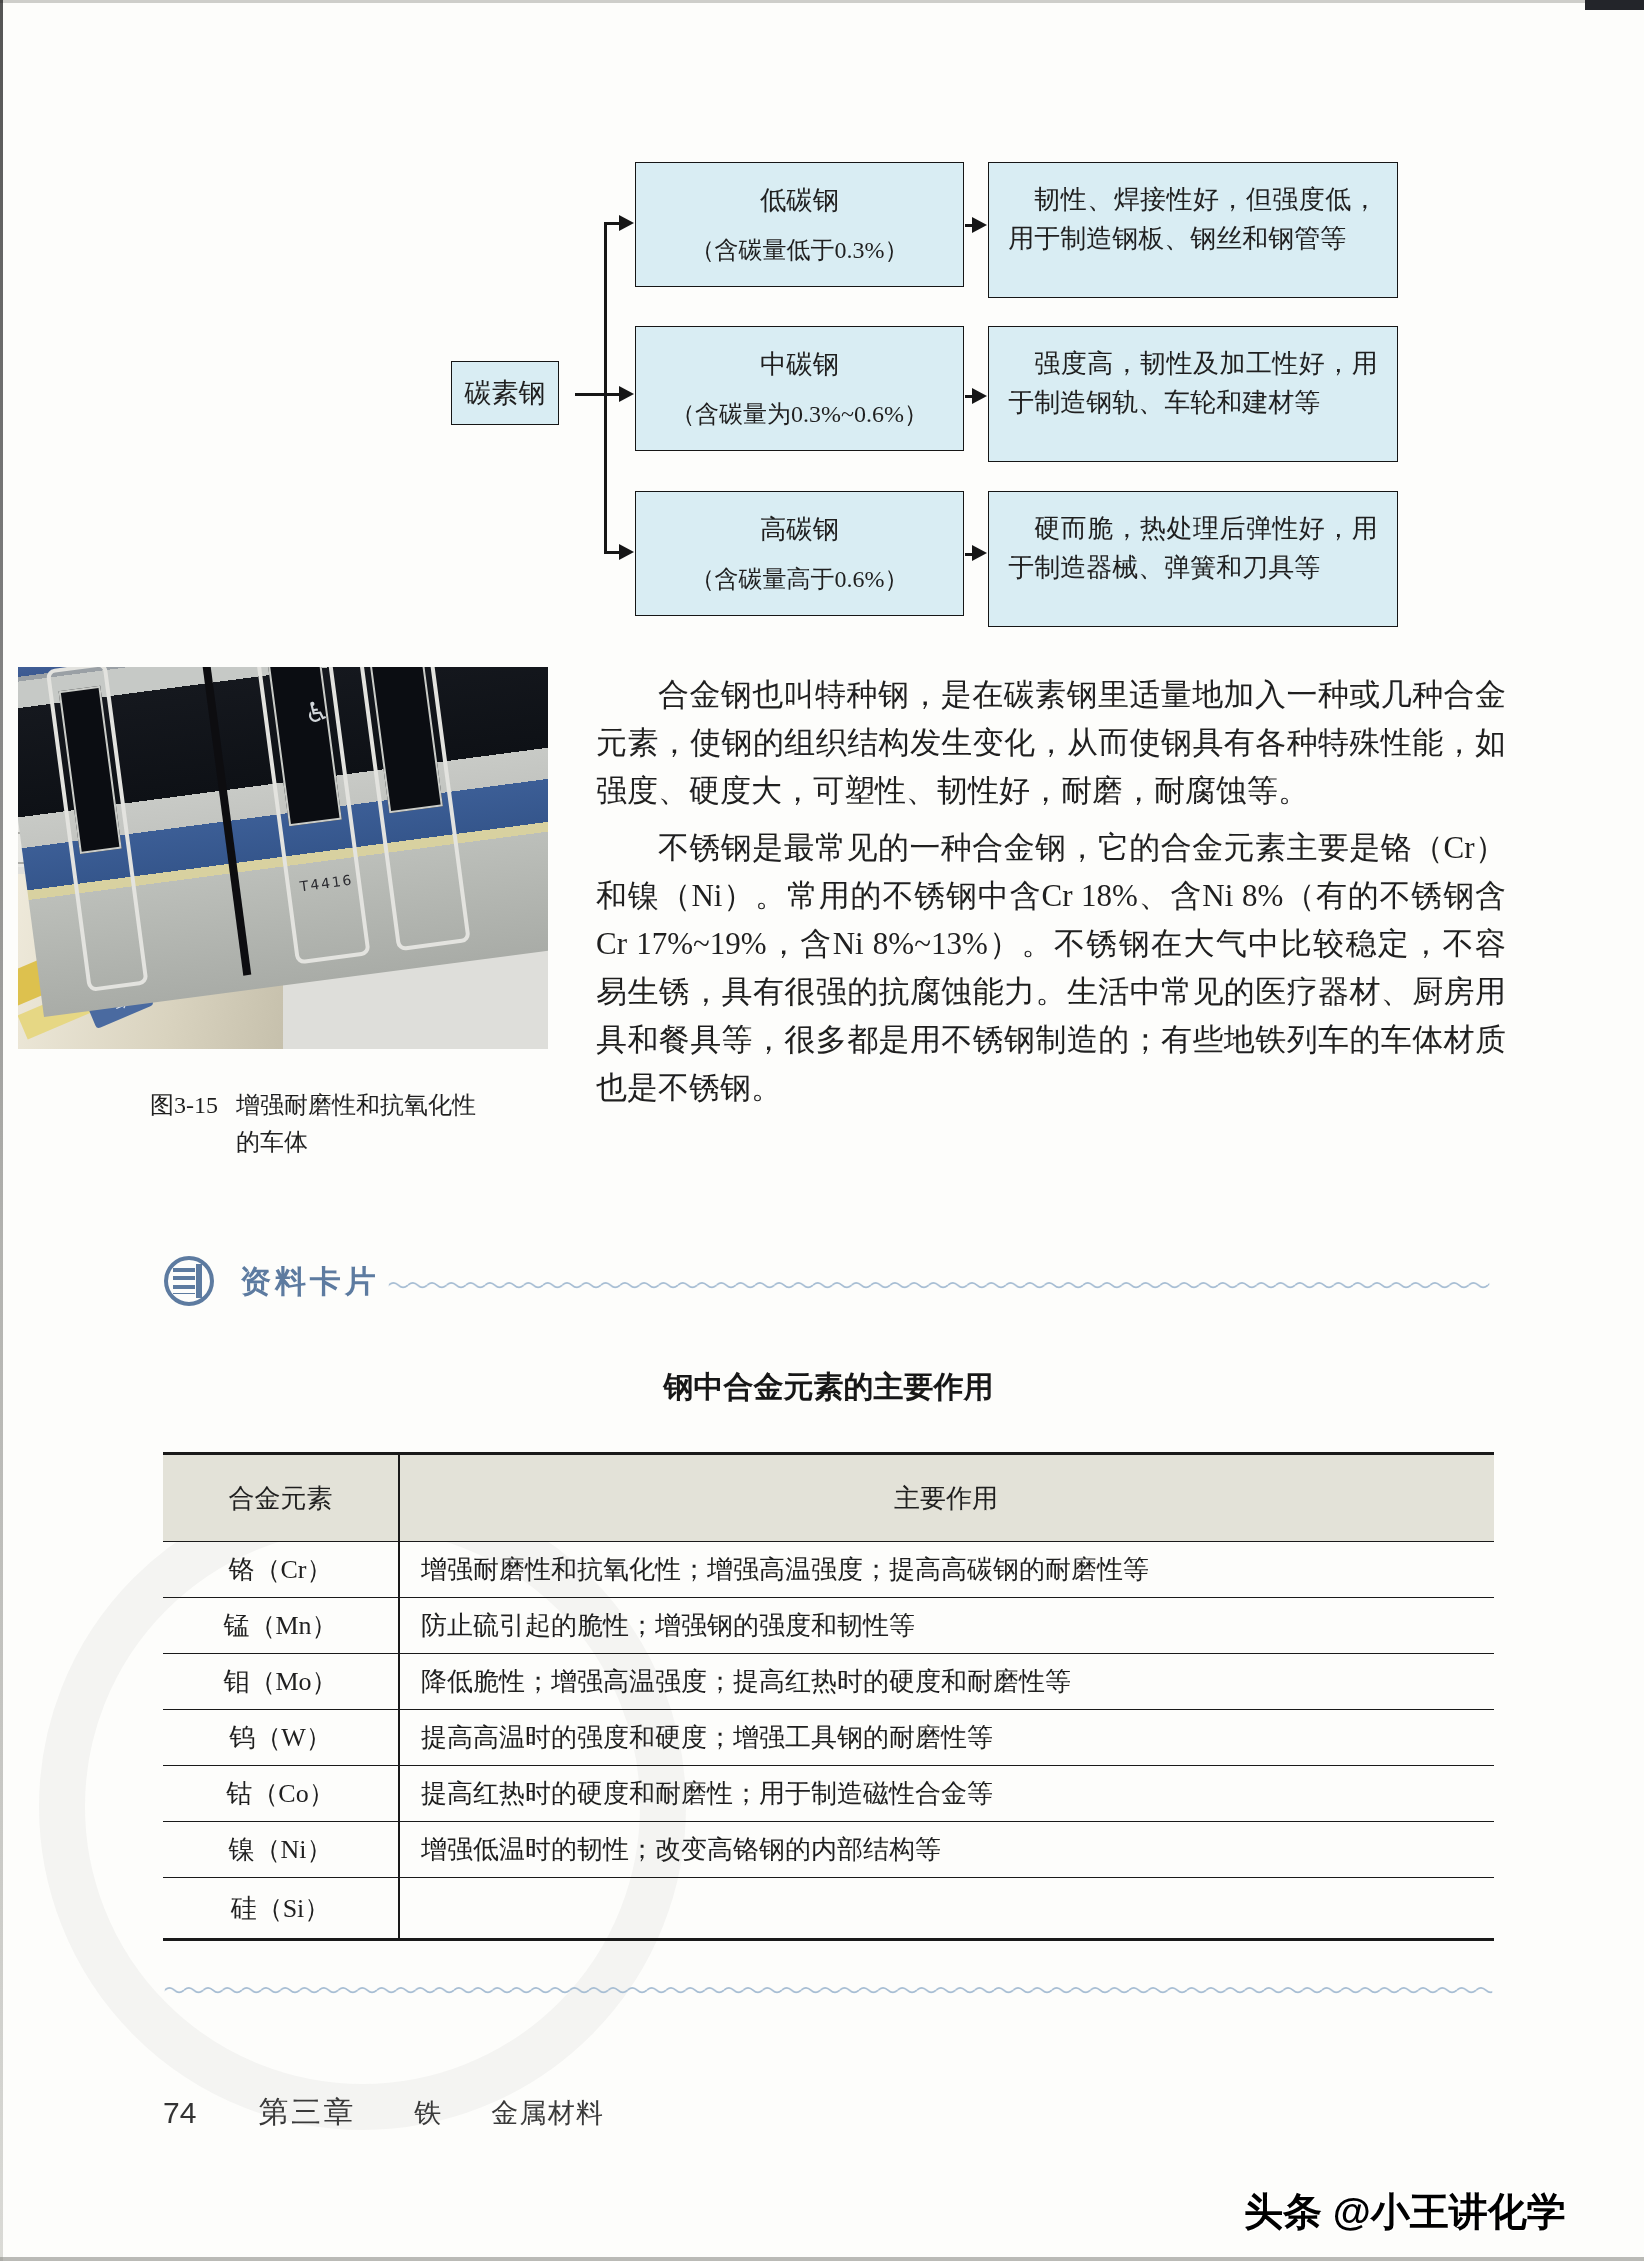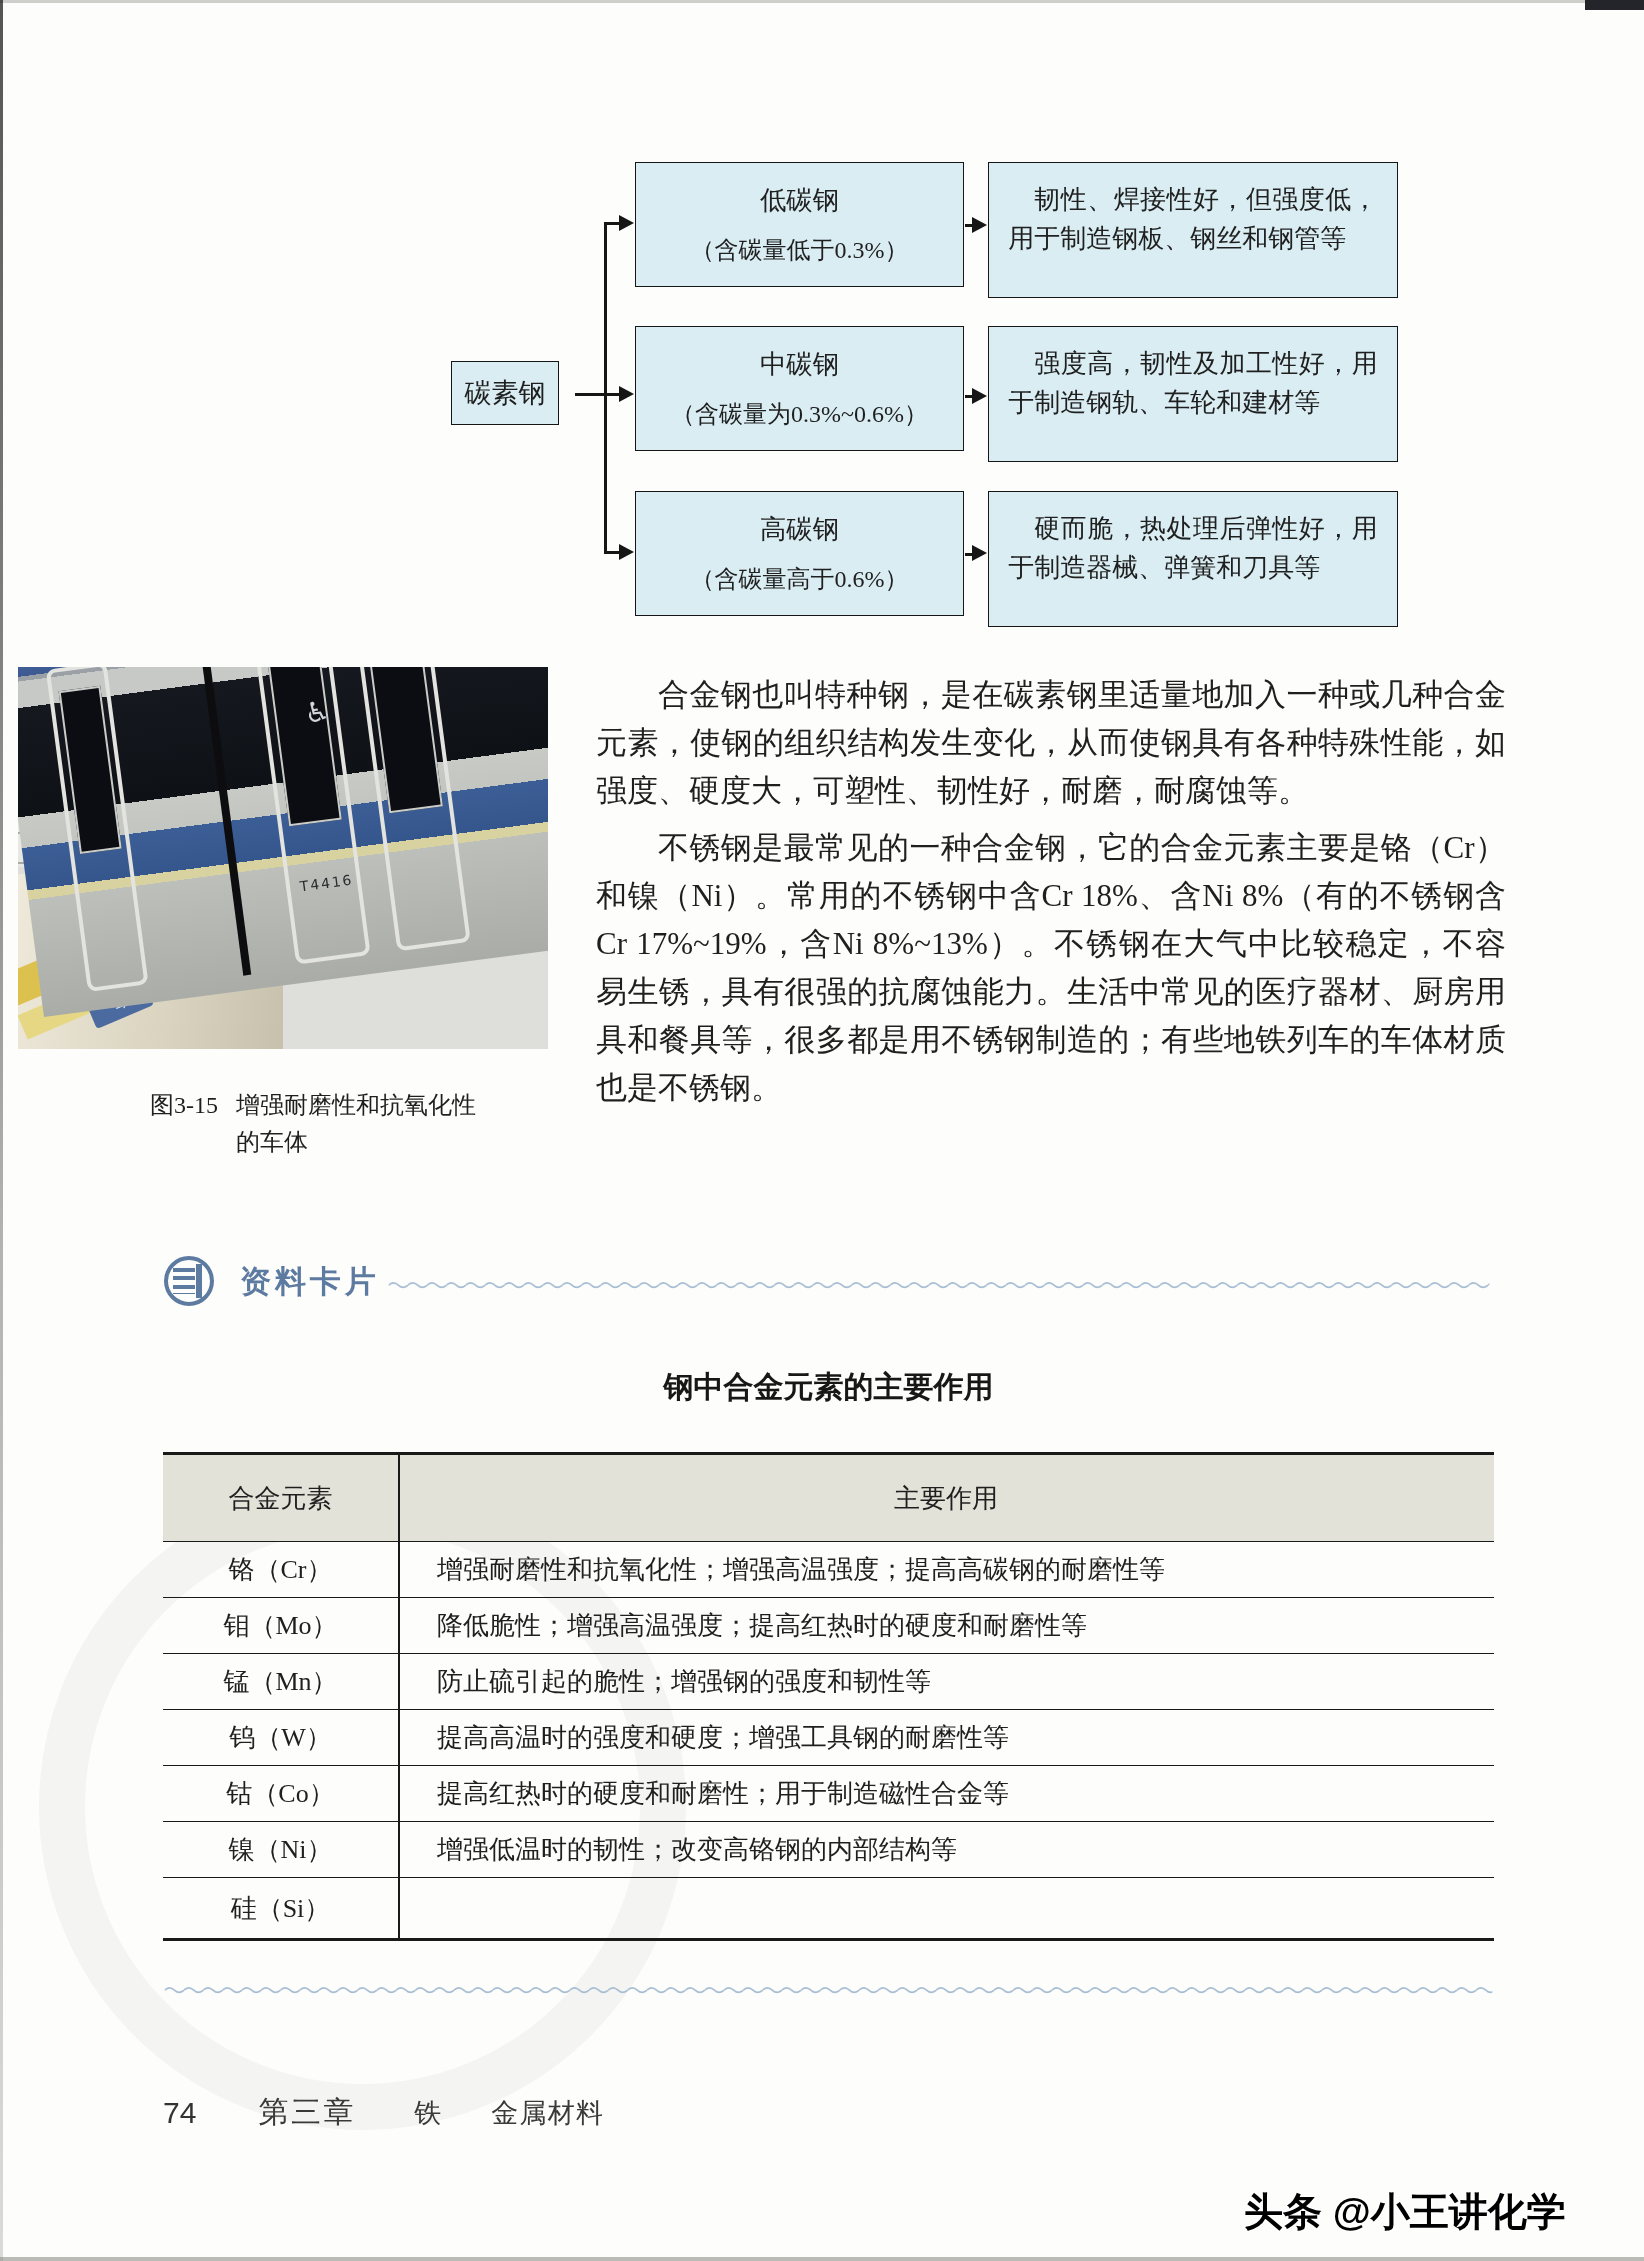--- a/index.html
+++ b/index.html
@@ -80,21 +80,21 @@
   .wavy2{position:absolute;left:163px;top:1985px;}
   .card-title{position:absolute;left:163px;top:1367px;width:1331px;text-align:center;font-size:30px;
     font-weight:bold;font-family:"Liberation Sans","DejaVu Sans",sans-serif;color:#171717;}
   
   .alloy-table{position:absolute;left:163px;top:1452px;width:1331px;
     border-top:3.2px solid #1a1a1a;border-bottom:3.2px solid #1a1a1a;box-sizing:content-box;}
   .tr{display:flex;border-bottom:1.6px solid #1a1a1a;height:55px;}
   .tr:last-child{border-bottom:none;height:60px;}
   .tr.head{height:86px;background:#e3e2d8;}
   .td1{width:235px;display:flex;align-items:center;justify-content:center;font-size:26px;}
-  .td2{flex:1;display:flex;align-items:center;padding-left:39px;font-size:26px;}
+  .td2{flex:1;display:flex;align-items:center;padding-left:23px;font-size:26px;}
   .tr.head .td2{justify-content:center;padding-left:0;}
   .tdiv{position:absolute;left:235px;top:0;bottom:0;width:1.6px;background:#1a1a1a;}
   
   .footer{position:absolute;left:163px;top:2092px;display:flex;align-items:center;color:#333;}
   .footer .num{font-family:"Liberation Sans","DejaVu Sans",sans-serif;font-size:30px;}
   .footer .chap{font-size:30px;margin-left:62px;letter-spacing:2.6px;color:#3a3a3a;}
   .footer .sect{font-size:27px;margin-left:58px;color:#3a3a3a;}
   .footer .book{font-size:27px;margin-left:50px;letter-spacing:1.3px;color:#3a3a3a;}
   .watermark{position:absolute;left:1244px;top:2185px;font-size:39px;font-weight:bold;color:#000;
     font-family:"Liberation Sans","DejaVu Sans",sans-serif;
@@ -207,26 +207,26 @@
     <div class="tdiv"></div>
     <div class="tr head">
       <div class="td1">合金元素</div>
       <div class="td2">主要作用</div>
     </div>
     <div class="tr">
       <div class="td1">铬（Cr）</div>
       <div class="td2">增强耐磨性和抗氧化性；增强高温强度；提高高碳钢的耐磨性等</div>
     </div>
     <div class="tr">
+      <div class="td1">锰（Mn）</div>
+      <div class="td2">防止硫引起的脆性；增强钢的强度和韧性等</div>
+    </div>
+    <div class="tr">
       <div class="td1">钼（Mo）</div>
       <div class="td2">降低脆性；增强高温强度；提高红热时的硬度和耐磨性等</div>
-    </div>
-    <div class="tr">
-      <div class="td1">锰（Mn）</div>
-      <div class="td2">防止硫引起的脆性；增强钢的强度和韧性等</div>
     </div>
     <div class="tr">
       <div class="td1">钨（W）</div>
       <div class="td2">提高高温时的强度和硬度；增强工具钢的耐磨性等</div>
     </div>
     <div class="tr">
       <div class="td1">钴（Co）</div>
       <div class="td2">提高红热时的硬度和耐磨性；用于制造磁性合金等</div>
     </div>
     <div class="tr">

